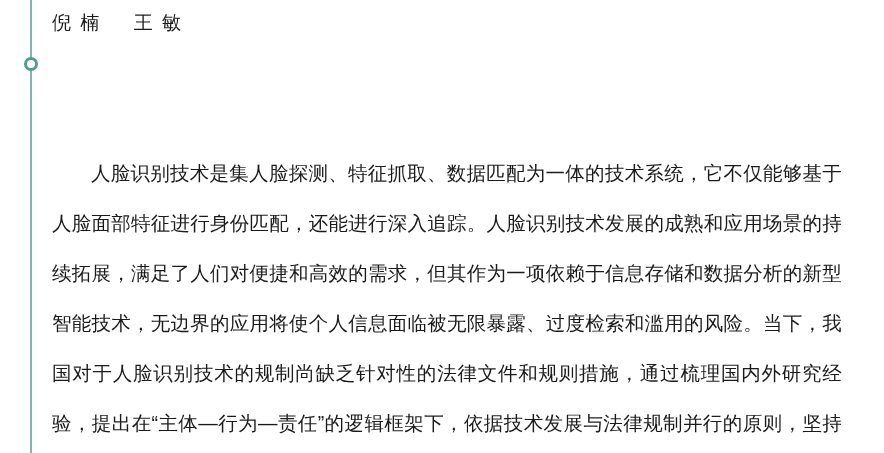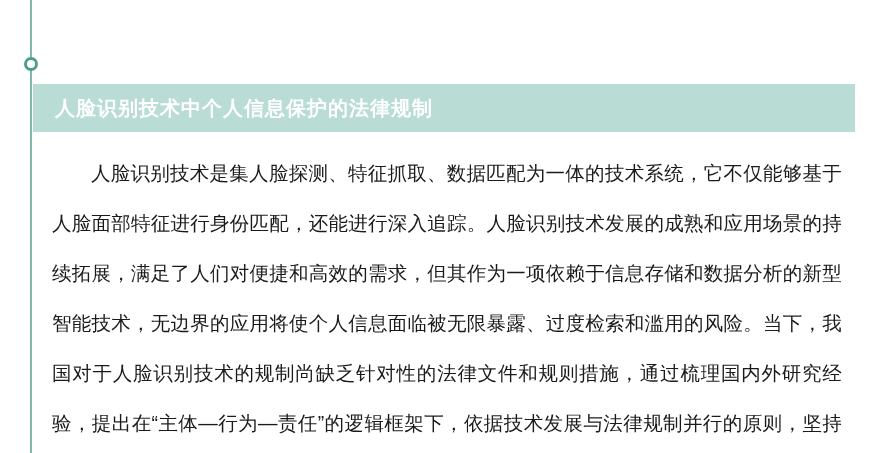--- a/index.html
+++ b/index.html
@@ -90,20 +90,22 @@
   }
 </style>
 </head>
 <body>
 
 <div class="page">
 
   <div class="left-rule"></div>
   <div class="rule-dot"></div>
 
+  <div class="authors">
+    <span>倪 楠</span>
+    <span class="sep"></span>
+    <span>王 敏</span>
+  </div>
 
-  <div class="title-band">
-    <div class="title-text">人脸识别技术中个人信息保护的法律规制</div>
-  </div>
 
   <div class="abstract">人脸识别技术是集人脸探测、特征抓取、数据匹配为一体的技术系统，它不仅能够基于人脸面部特征进行身份匹配，还能进行深入追踪。人脸识别技术发展的成熟和应用场景的持续拓展，满足了人们对便捷和高效的需求，但其作为一项依赖于信息存储和数据分析的新型智能技术，无边界的应用将使个人信息面临被无限暴露、过度检索和滥用的风险。当下，我国对于人脸识别技术的规制尚缺乏针对性的法律文件和规则措施，通过梳理国内外研究经验，提出在“主体—行为—责任”的逻辑框架下，依据技术发展与法律规制并行的原则，坚持法治与自治相结合的规制模式，从顶层设计、政府监管、行业自律三个角度寻求在人脸识别技术下更合理的个人信息使用模式。</div>
 
 </div>
 
 </body></html>

